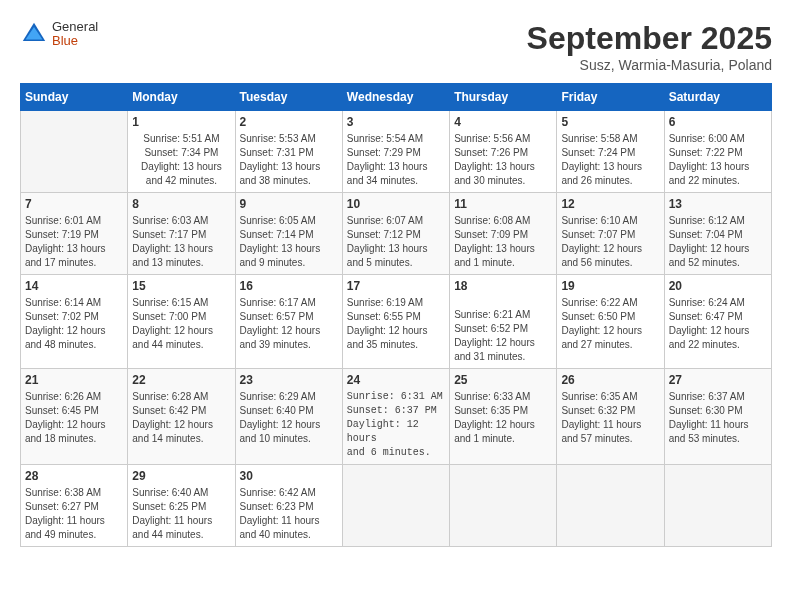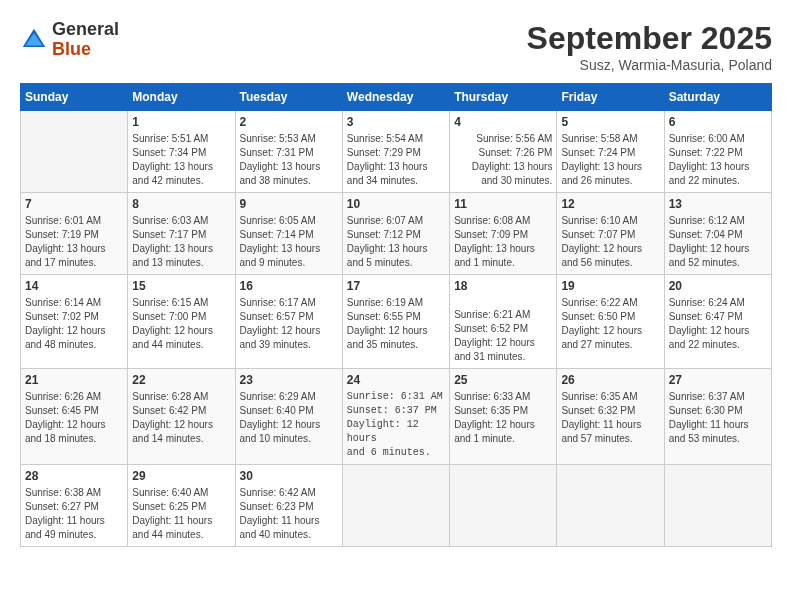--- a/index.html
+++ b/index.html
@@ -15,22 +15,22 @@
       justify-content: space-between;
       align-items: flex-start;
       margin-bottom: 10px;
     }
     .logo {
       display: flex;
       align-items: center;
       gap: 4px;
     }
     .logo-text {
-      font-size: 18px;
-      font-weight: bold;
+      font-size: 13px;
+      font-weight: normal;
       line-height: 1.1;
     }
     .logo-general { color: #333; }
     .logo-blue { color: #c2410c; }
     .logo-icon {
       width: 28px;
       height: 28px;
     }
     .title-block {
       text-align: right;
@@ -116,42 +116,42 @@
         <th>Thursday</th>
         <th>Friday</th>
         <th>Saturday</th>
       </tr>
   </thead>
   <tbody id="calendar-body">
   <tr>
         <td class="empty-cell"></td>
         <td>
           <span class="day-number">1</span>
-          <div class="day-info" style="white-space: pre-line;">Sunrise: 5:51 AM
+          <div class="day-info" style="white-space: pre-line; text-align: center;">Sunrise: 5:51 AM
 Sunset: 7:34 PM
 Daylight: 13 hours
 and 42 minutes.</div>
         </td>
         <td>
           <span class="day-number">2</span>
           <div class="day-info" style="white-space: pre-line;">Sunrise: 5:53 AM
 Sunset: 7:31 PM
 Daylight: 13 hours
 and 38 minutes.</div>
         </td>
         <td>
           <span class="day-number">3</span>
           <div class="day-info" style="white-space: pre-line;">Sunrise: 5:54 AM
 Sunset: 7:29 PM
 Daylight: 13 hours
 and 34 minutes.</div>
         </td>
         <td>
           <span class="day-number">4</span>
-          <div class="day-info" style="white-space: pre-line; text-align: right;">Sunrise: 5:56 AM
+          <div class="day-info" style="white-space: pre-line;">Sunrise: 5:56 AM
 Sunset: 7:26 PM
 Daylight: 13 hours
 and 30 minutes.</div>
         </td>
         <td>
           <span class="day-number">5</span>
           <div class="day-info" style="white-space: pre-line;">Sunrise: 5:58 AM
 Sunset: 7:24 PM
 Daylight: 13 hours
 and 26 minutes.</div>

